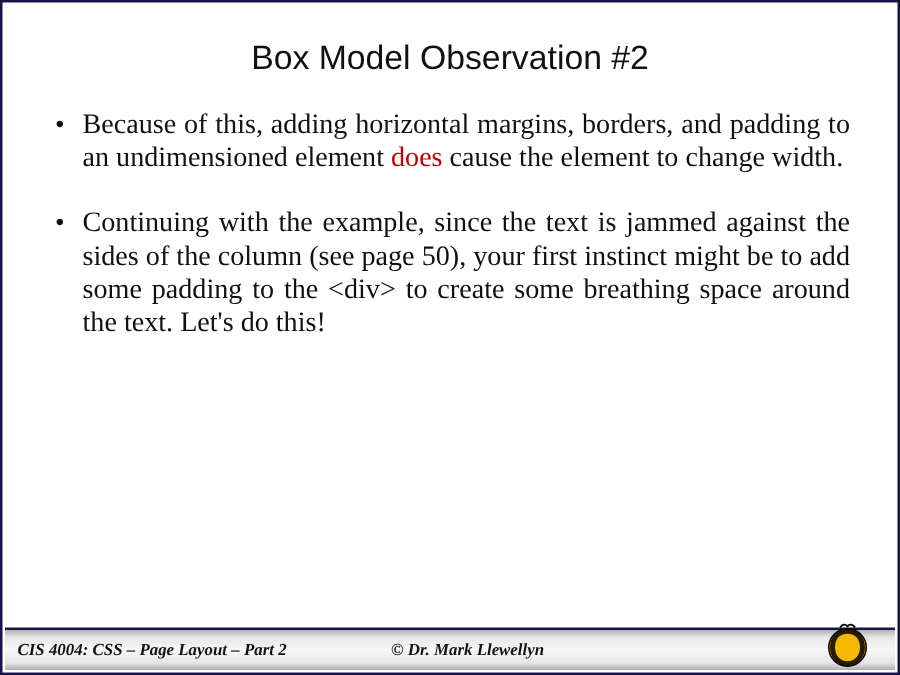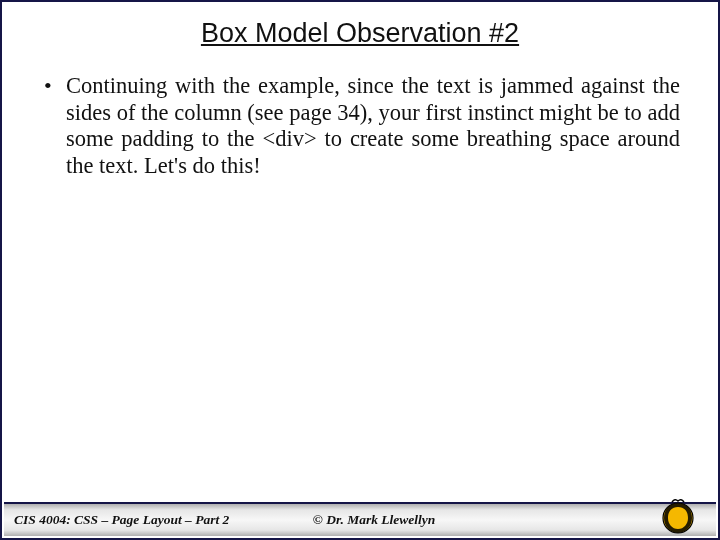--- a/index.html
+++ b/index.html
@@ -17,24 +17,23 @@
     border: 2px solid #151547;
     position: relative;
     display: flex;
     flex-direction: column;
   }
   .title {
     font-family: Arial, Helvetica, sans-serif;
     font-size: 27px;
     color: #111;
     text-align: center;
-    margin-top: 16px;
+    margin-top: 29px;
     margin-bottom: 10px;
     font-weight: 400;
-    text-decoration: underline;
   }
   .content {
     flex: 1;
     padding: 0 38px 0 38px;
   }
   ul.bullets {
     list-style: none;
     margin-top: 14px;
   }
   ul.bullets > li {
@@ -95,21 +94,24 @@
 </head>
 <body>
 
 <div class="slide">
 
   <h1 class="title">Box Model Observation #2</h1>
 
   <div class="content">
     <ul class="bullets">
       <li>
-        <span>Continuing with the example, since the text is jammed against the sides of the column (see page 34), your first instinct might be to add some padding to the </span><span class="mono">&lt;div&gt;</span><span>  to create some breathing space around the text.  Let's do this!</span>
+        <span>Because of this, adding horizontal margins, borders, and padding to an undimensioned element </span><span class="red">does</span><span> cause the element to change width.</span>
+      </li>
+      <li>
+        <span>Continuing with the example, since the text is jammed against the sides of the column (see page 50), your first instinct might be to add some padding to the </span><span class="mono">&lt;div&gt;</span><span>  to create some breathing space around the text.  Let's do this!</span>
       </li>
     </ul>
   </div>
 
   <div class="footer">
     <div class="course">CIS 4004: CSS – Page Layout – Part 2</div>
     <div class="author">© Dr. Mark Llewellyn</div>
     <div class="logo">
       <svg width="40" height="40" viewBox="0 0 40 40">
         <circle cx="20" cy="22" r="15" fill="#f5b800" stroke="#000" stroke-width="1.2"></circle>

